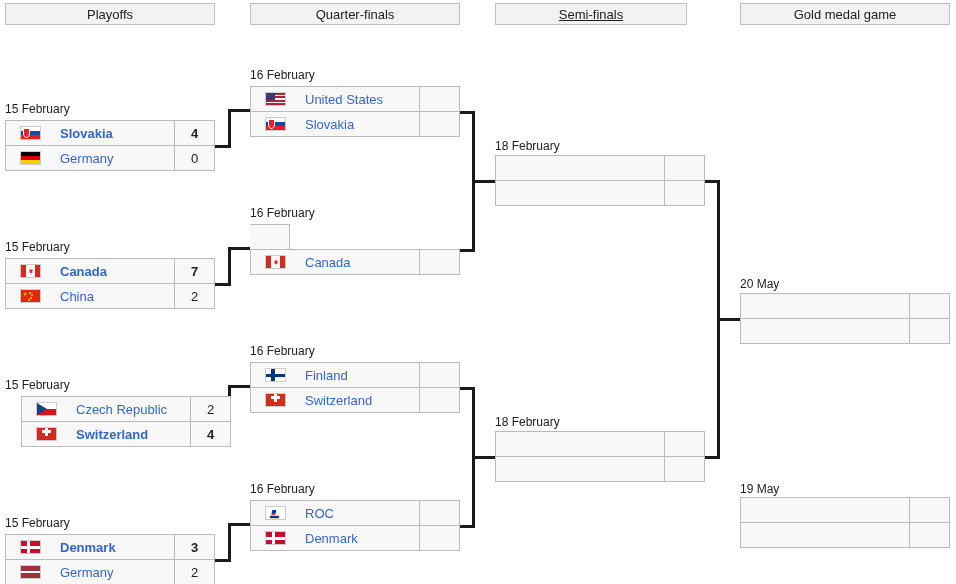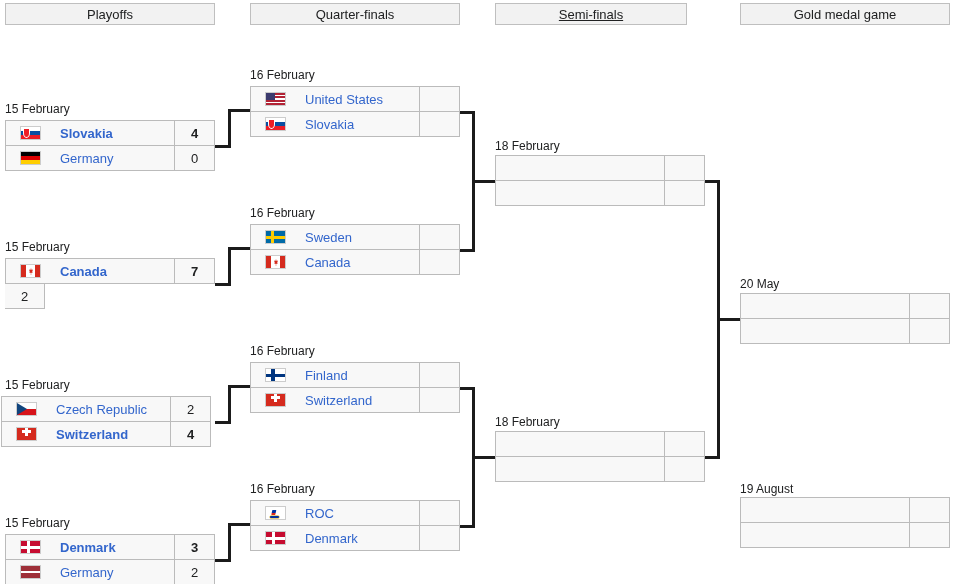--- a/index.html
+++ b/index.html
@@ -209,26 +209,30 @@
   <div class="date-label" style="left:5px;top:240px;">15 February</div>
   <div class="match" style="left:5px;top:258px;">
     <div class="row winner">
       <div class="cell-team">
         <span class="flag f-can"></span>
         <span class="team-name">Canada</span>
       </div>
       <div class="cell-score">7</div>
     </div>
     <div class="row">
+      <div class="cell-team">
+        <span class="flag f-chn"></span>
+        <span class="team-name">China</span>
+      </div>
       <div class="cell-score">2</div>
     </div>
   </div>
 
   <div class="date-label" style="left:5px;top:378px;">15 February</div>
-  <div class="match" style="left:1px;top:396px;">
+  <div class="match" style="left:21px;top:396px;">
     <div class="row">
       <div class="cell-team">
         <span class="flag f-cze"></span>
         <span class="team-name">Czech Republic</span>
       </div>
       <div class="cell-score">2</div>
     </div>
     <div class="row winner">
       <div class="cell-team">
         <span class="flag f-sui"></span>
@@ -270,24 +274,20 @@
         <span class="flag f-svk"></span>
         <span class="team-name">Slovakia</span>
       </div>
       <div class="cell-score"></div>
     </div>
   </div>
 
   <div class="date-label" style="left:250px;top:206px;">16 February</div>
   <div class="match" style="left:250px;top:224px;">
     <div class="row">
-      <div class="cell-team">
-        <span class="flag f-swe"></span>
-        <span class="team-name">Sweden</span>
-      </div>
       <div class="cell-score"></div>
     </div>
     <div class="row">
       <div class="cell-team">
         <span class="flag f-can"></span>
         <span class="team-name">Canada</span>
       </div>
       <div class="cell-score"></div>
     </div>
   </div>
@@ -375,21 +375,21 @@
     </div>
     <div class="row">
       <div class="cell-team">
 
         <span class="team-name"></span>
       </div>
       <div class="cell-score"></div>
     </div>
   </div>
 
-  <div class="date-label" style="left:740px;top:482px;">19 August</div>
+  <div class="date-label" style="left:740px;top:482px;">19 May</div>
   <div class="match" style="left:740px;top:497px;">
     <div class="row">
       <div class="cell-team">
 
         <span class="team-name"></span>
       </div>
       <div class="cell-score"></div>
     </div>
     <div class="row">
       <div class="cell-team">

